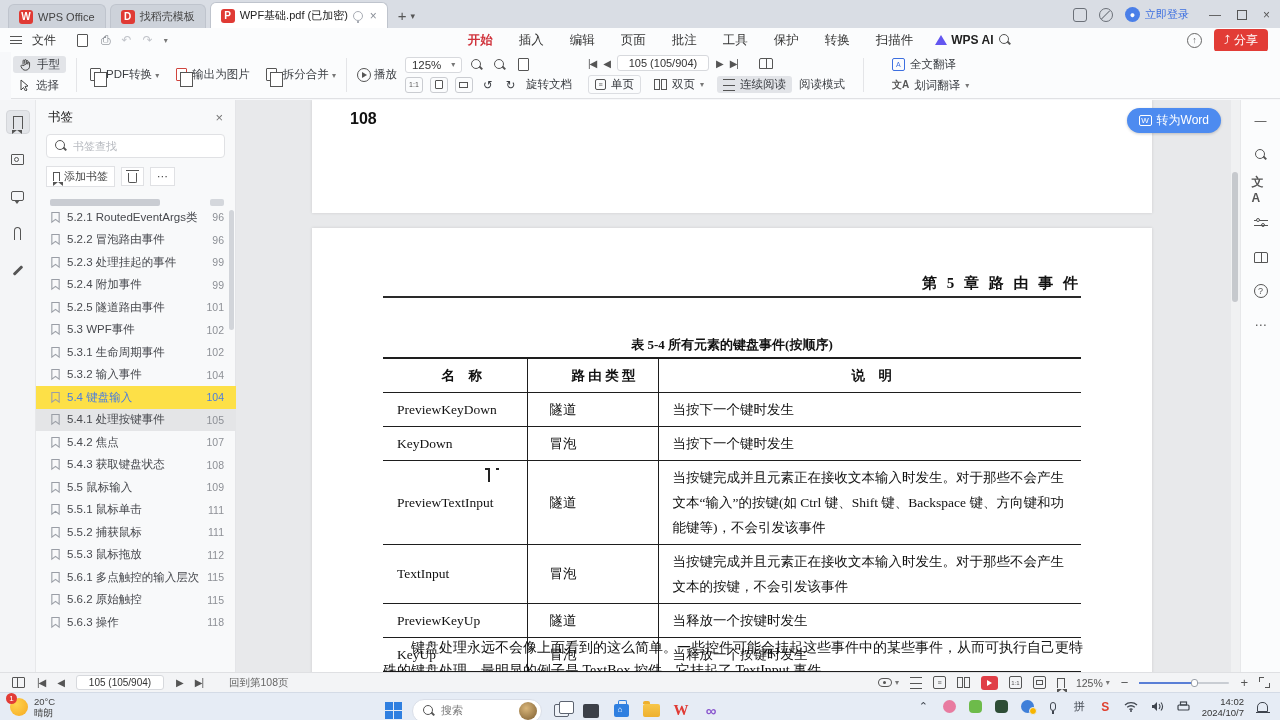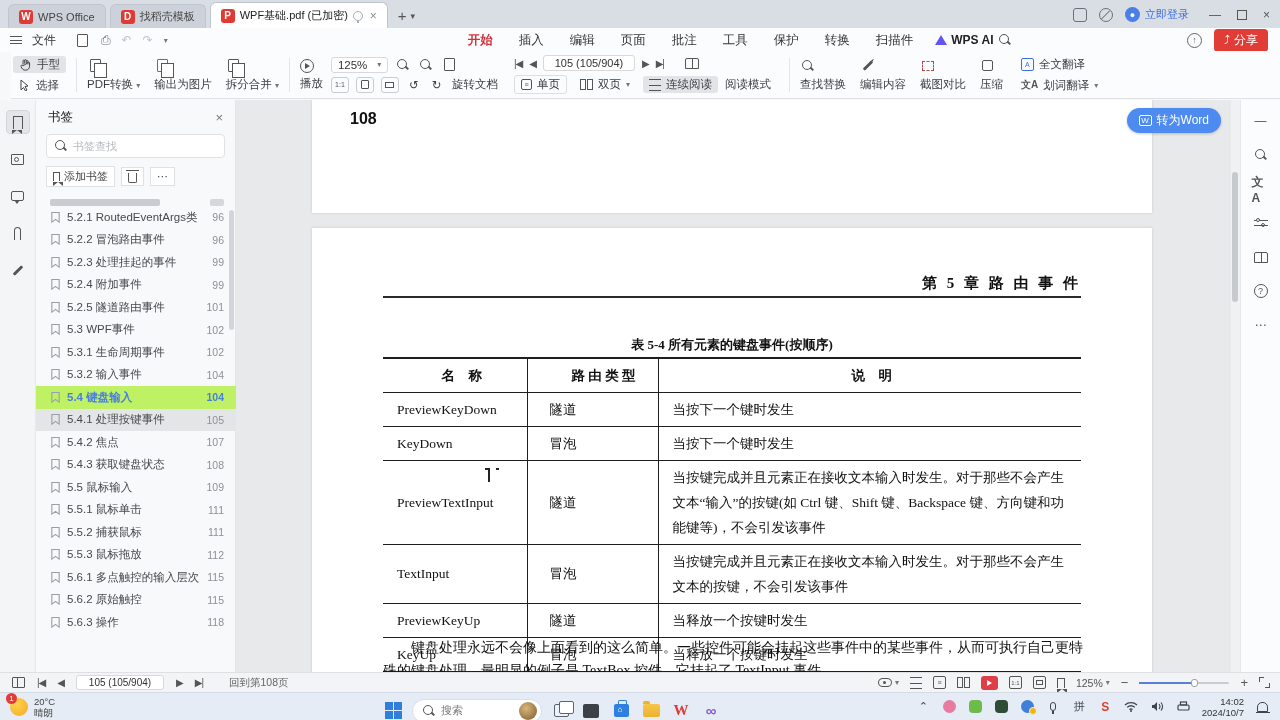--- a/index.html
+++ b/index.html
@@ -44,21 +44,21 @@
   .upcirc { width:15px; height:15px; border:1px solid #666; border-radius:50%; color:#666; font-size:9px; display:flex; align-items:center; justify-content:center; }
   .sharebtn { display:flex; align-items:center; gap:4px; background:#e23c36; color:#fff; font-size:12px; padding:3px 10px; border-radius:4px; }
 
   
   .ribbon { position:absolute; left:0; top:51px; width:1280px; height:48px; background:#fbfcfd; border-bottom:1px solid #e0e1e4; display:flex; align-items:center; padding-left:2px;margin-left:11px; }
   .vdiv { width:1px; height:34px; background:#e4e5e8; margin:0 10px; }
   .rstack { display:flex; flex-direction:column; gap:4px; }
   .rsmall { display:flex; align-items:center; gap:5px; font-size:11.5px; color:#3a3d42; padding:1px 6px; border-radius:3px; white-space:nowrap; }
   .rsmall.sel { background:#e2e4e8; }
   .rbigs { display:flex; gap:14px; }
-  .rbig { display:flex; flex-direction:column; align-items:flex-start; gap:3px; font-size:11.5px; color:#3a3d42; white-space:nowrap; }
+  .rbig { display:flex; flex-direction:row; align-items:center; gap:3px; font-size:11.5px; color:#3a3d42; white-space:nowrap; }
   .rtwo { display:flex; flex-direction:column; gap:4px; margin:0 8px; }
   .rrow { display:flex; align-items:center; gap:7px; font-size:11.5px; color:#3a3d42; white-space:nowrap; }
   .zoomsel { display:flex; align-items:center; gap:10px; border:1px solid #d7d9dd; border-radius:3px; background:#fff; padding:1px 6px; font-size:11.5px; color:#333; }
   .pagefield { border:1px solid #d7d9dd; border-radius:3px; background:#fff; padding:1px 6px; font-size:11px; color:#333; width:92px; text-align:center; font-family:"Liberation Sans",sans-serif; }
   .boxic { width:18px; height:16px; border:1px solid #caccd1; border-radius:3px; display:flex; align-items:center; justify-content:center; }
   .rsmall.hl { background:#e2e4e8; }
   .caret { font-size:8px; color:#777; }
   .navg { color:#555; font-size:10px; letter-spacing:-1px; }
 
   
@@ -97,21 +97,21 @@
   .bm-search input { border:none; outline:none; width:130px; font-size:11px; color:#333; background:transparent; font-family:Liberation Sans, sans-serif; }
   .bm-search input::placeholder { color:#b6b9bf; }
   .bm-tools { display:flex; align-items:center; gap:6px; padding:0 10px 8px 10px; }
   .bm-tbtn { display:flex; align-items:center; gap:4px; border:1px solid #e0e1e4; border-radius:0; background:#fff; padding:2px 6px; font-size:11px; color:#444; }
   .trashic { width:9px; height:10px; border:1.2px solid #555; border-top:none; border-radius:0 0 2px 2px; position:relative; margin-top:3px; }
   .trashic::before { content:""; position:absolute; left:-3px; top:-3px; width:13px; height:1.2px; background:#555; }
   .bm-list { position:absolute; left:0; top:96px; bottom:0; width:200px; overflow:hidden; }
   .bm-item { display:flex; align-items:center; gap:6px; height:22.5px; padding:0 12px 0 14px; font-size:11.5px; color:#47494e; white-space:nowrap; }
   .bm-item .lbl { overflow:hidden; text-overflow:ellipsis; flex:1; }
   .bm-item .pg { color:#8d9096; font-size:10.5px; }
-  .bm-item.sel { background:#bef264; color:#4a7de0;font-weight:bold; }
+  .bm-item.sel { background:#fde047; color:#4a7de0; }
   .bm-item.sel .pg { color:#4a7de0; }
   .bm-item.hov { background:#e4e5e7; }
   .bm-item svg { flex:none; }
   .bm-partial { height:10px; overflow:hidden; display:flex; align-items:flex-end; gap:6px; padding:0 12px 0 14px; }
   .smudge { width:110px; height:7px; background:#c9ccd2; border-radius:2px; }
   .smudge2 { width:14px; height:7px; background:#d4d7dc; border-radius:2px; margin-left:auto; }
   .panel-sb { position:absolute; right:1px; top:110px; width:5px; height:120px; background:#d2d5da; border-radius:3px; }
 
   
   .docarea { flex:1; position:relative; background:#e8e9eb; overflow:hidden; }
@@ -381,46 +381,20 @@
             <span class="caret">▾</span>
           </span>
         <span class="rsmall hl">
             <span class="contic"></span>
             <span>连续阅读</span>
           </span>
         <span>阅读模式</span>
       </div>
     </div>
     <div class="vdiv"></div>
-    <div class="rbigs">
-      <span class="rbig">
-        <span class="ic">
-            <span class="mag"></span>
-          </span>
-        <span>查找替换</span>
-      </span>
-      <span class="rbig">
-        <span class="ic">
-            <span class="pencil"></span>
-          </span>
-        <span>编辑内容</span>
-      </span>
-      <span class="rbig">
-        <span class="ic">
-            <span style="width:12px;height:10px;border:1.3px dashed #b04a4a;"></span>
-          </span>
-        <span>截图对比</span>
-      </span>
-      <span class="rbig">
-        <span class="ic">
-            <span style="width:11px;height:11px;border:1.3px solid #555;border-radius:2px;"></span>
-          </span>
-        <span>压缩</span>
-      </span>
-    </div>
     <div class="rstack" style="margin-left:12px;">
       <span class="rsmall">
         <span class="mini-sq" style="color:#3d6fe0;border-color:#3d6fe0;">A</span>
         <span>全文翻译</span>
       </span>
       <span class="rsmall">
         <span class="transic">文A</span>
         <span>划词翻译</span>
         <span class="caret">▾</span>
       </span>

